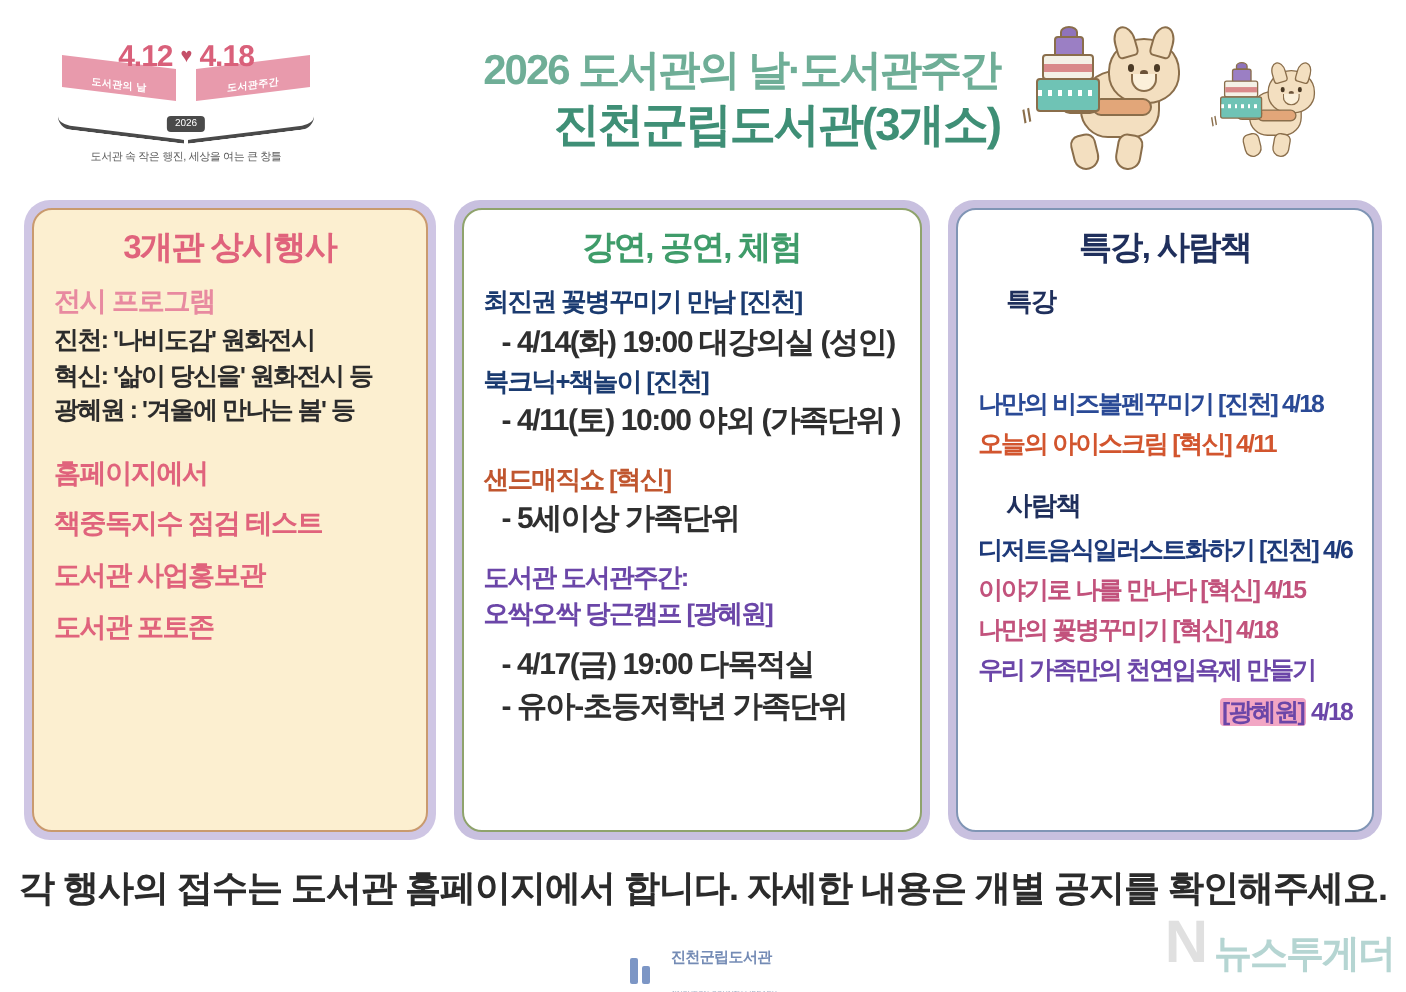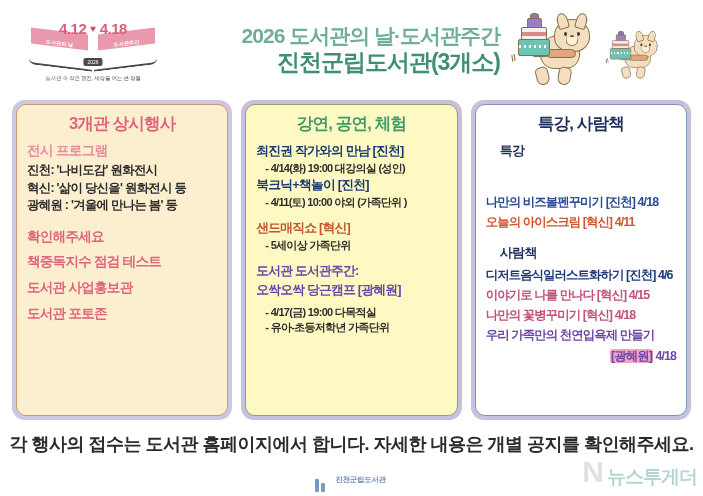--- a/index.html
+++ b/index.html
@@ -239,21 +239,21 @@
     margin-bottom: 7px;
   }
 
   
   .p1 { background: #cfc6e4; }
   .p1 .panel-inner { background: #fcefd0; border: 1.6px solid #c99a6e; }
   .p1 .panel-title { color: #e0637c; }
 
   
   .p2 { background: #c8c0df; }
-  .p2 .panel-inner { background: #fef9c3; border: 1.6px solid #8fa36c; }
+  .p2 .panel-inner { background: #ffffff; border: 1.6px solid #8fa36c; }
   .p2 .panel-title { color: #3f9c6a; }
 
   
   .p3 { background: #c8c0df; }
   .p3 .panel-inner { background: #ffffff; border: 1.6px solid #8095b5; }
   .p3 .panel-title { color: #1f2f5c; }
 
   .sect-head {
     font-size: 13px; font-weight: bold;
     letter-spacing: -.6px;
@@ -274,21 +274,21 @@
   .p1 .sect-head { color: #e88aa0; font-size: 13.5px; }
   .p1 .line { color: #2c2c2c; font-size: 12.4px; }
   .p1 .evt  { color: #e0637c; font-size: 13.5px; font-weight: bold;
               letter-spacing: -.7px; line-height: 1.9; }
 
   
   .p2 .evt-title { color: #1b3b70; font-size: 12.8px; font-weight: bold;
                    letter-spacing: -.8px; line-height: 1.45; white-space: nowrap; }
   .p2 .evt-title.red    { color: #c0562f; }
   .p2 .evt-title.purple { color: #6b46a8; }
-  .p2 .line.detail { color: #2f2f2f; font-size: 11px; }
+  .p2 .line.detail { color: #2f2f2f; font-size: 15px; }
 
   
   .p3 .sub { color: #1f2f5c; font-size: 13px; font-weight: bold;
              padding-left: 14px; margin: 3px 0 3px 0; letter-spacing: -.6px; }
   .p3 .item { font-size: 12.4px; font-weight: bold; letter-spacing: -.9px;
               line-height: 1.62; white-space: nowrap; }
   .p3 .item.blue   { color: #2a4a96; margin-top: 32px; }
   .p3 .item.red    { color: #d2552e; }
   .p3 .item.navy   { color: #1e3a7a; }
   .p3 .item.pink   { color: #c2527c; }
@@ -436,32 +436,32 @@
   <div class="panels">
 
     <div class="panel p1">
       <div class="panel-inner">
         <div class="panel-title">3개관 상시행사</div>
         <div class="sect-head">전시 프로그램</div>
         <div class="line">진천: '나비도감' 원화전시</div>
         <div class="line">혁신: '삶이 당신을' 원화전시 등</div>
         <div class="line">광혜원 : '겨울에 만나는 봄' 등</div>
         <div class="gap"></div>
-        <div class="evt">확인해주세요</div>
+        <div class="evt">홈페이지에서</div>
         <div class="evt">책중독지수 점검 테스트</div>
         <div class="evt">도서관 사업홍보관</div>
         <div class="evt">도서관 포토존</div>
       </div>
     </div>
 
     <div class="panel p2">
       <div class="panel-inner">
         <div class="panel-title">강연, 공연, 체험</div>
 
-        <div class="evt-title">최진권 작가와의 만남 [진천]</div>
+        <div class="evt-title">최진권 꽃병꾸미기 만남 [진천]</div>
         <div class="line detail">- 4/14(화) 19:00 대강의실 (성인)</div>
 
         <div class="evt-title">북크닉+책놀이 [진천]</div>
         <div class="line detail">- 4/11(토) 10:00 야외 (가족단위 )</div>
 
         <div class="gap"></div>
 
         <div class="evt-title red">샌드매직쇼 [혁신]</div>
         <div class="line detail">- 5세이상 가족단위</div>
 

